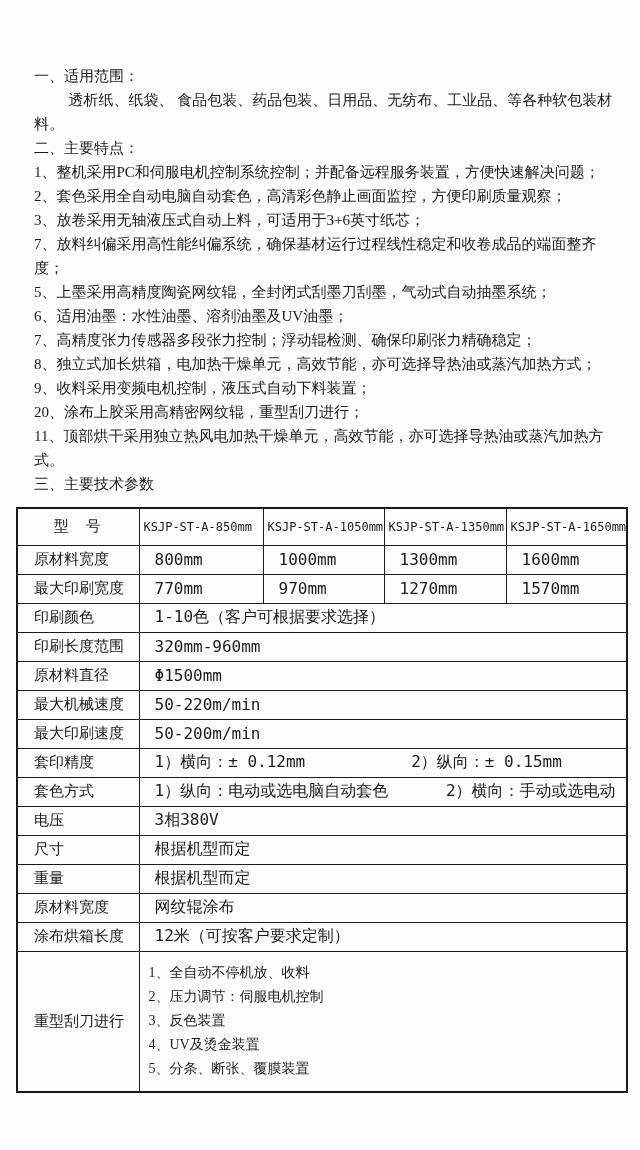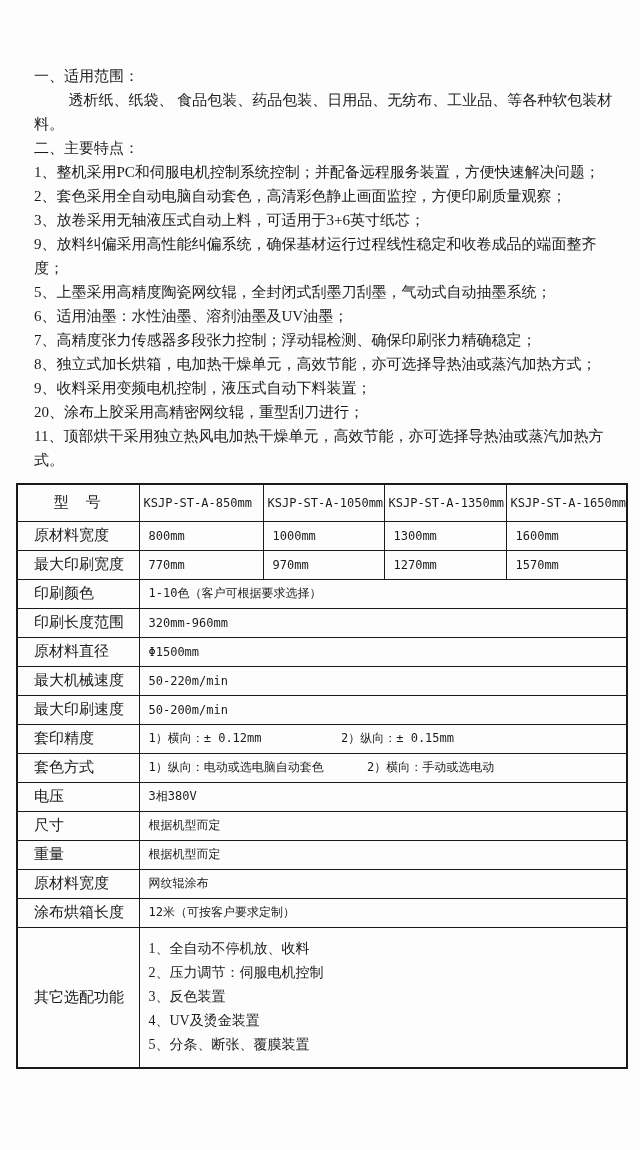--- a/index.html
+++ b/index.html
@@ -63,22 +63,22 @@
     padding-left: 16px;
     white-space: pre;
   }
   td.lbl.center {
     text-align: center;
     padding-left: 0;
     letter-spacing: 1px;
   }
   td.val {
     font-family: "DejaVu Sans Mono", "Liberation Mono", monospace;
-    font-size: 12px;
-    padding-left: 9px;
+    font-size: 16px;
+    padding-left: 15px;
     white-space: pre;
   }
   td.val.model {
     font-size: 12px;
     padding-left: 4px;
   }
   td.opt {
     font-family: "Liberation Serif", "DejaVu Serif", serif;
     font-size: 14px;
     line-height: 24px;
@@ -92,28 +92,29 @@
 
 <div class="page">
 
   <div class="text-block">
     <p class="heading">一、适用范围：</p>
     <p class="para">透析纸、纸袋、 食品包装、药品包装、日用品、无纺布、工业品、等各种软包装材料。</p>
     <p class="heading">二、主要特点：</p>
     <p class="li">1、整机采用PC和伺服电机控制系统控制；并配备远程服务装置，方便快速解决问题；</p>
     <p class="li">2、套色采用全自动电脑自动套色，高清彩色静止画面监控，方便印刷质量观察；</p>
     <p class="li">3、放卷采用无轴液压式自动上料，可适用于3+6英寸纸芯；</p>
-    <p class="li">9、放料纠偏采用高性能纠偏系统，确保基材运行过程线性稳定和收卷成品的端面整齐度；</p>
+    <p class="li">7、放料纠偏采用高性能纠偏系统，确保基材运行过程线性稳定和收卷成品的端面整齐度；</p>
     <p class="li">5、上墨采用高精度陶瓷网纹辊，全封闭式刮墨刀刮墨，气动式自动抽墨系统；</p>
     <p class="li">6、适用油墨：水性油墨、溶剂油墨及UV油墨；</p>
     <p class="li">7、高精度张力传感器多段张力控制；浮动辊检测、确保印刷张力精确稳定；</p>
     <p class="li">8、独立式加长烘箱，电加热干燥单元，高效节能，亦可选择导热油或蒸汽加热方式；</p>
     <p class="li">9、收料采用变频电机控制，液压式自动下料装置；</p>
     <p class="li">20、涂布上胶采用高精密网纹辊，重型刮刀进行；</p>
     <p class="li">11、顶部烘干采用独立热风电加热干燥单元，高效节能，亦可选择导热油或蒸汽加热方式。</p>
+    <p class="heading">三、主要技术参数</p>
   </div>
 
   <table class="spec">
     <colgroup>
       <col class="c0">
         <col class="c1">
         <col class="c2">
         <col class="c3">
         <col class="c4">
     </colgroup>
@@ -181,21 +182,21 @@
       </tr>
       <tr class="r-std">
         <td class="lbl">原材料宽度</td>
         <td class="val" colspan="4">网纹辊涂布</td>
       </tr>
       <tr class="r-std">
         <td class="lbl">涂布烘箱长度</td>
         <td class="val" colspan="4">12米（可按客户要求定制）</td>
       </tr>
       <tr class="r-opt">
-        <td class="lbl">其它选配功能</td>
+        <td class="lbl">重型刮刀进行</td>
         <td class="opt" colspan="4">
           <div class="opt-line">1、全自动不停机放、收料</div>
           <div class="opt-line">2、压力调节：伺服电机控制</div>
           <div class="opt-line">3、反色装置</div>
           <div class="opt-line">4、UV及烫金装置</div>
           <div class="opt-line">5、分条、断张、覆膜装置</div>
         </td>
       </tr>
     </tbody>
   </table>

